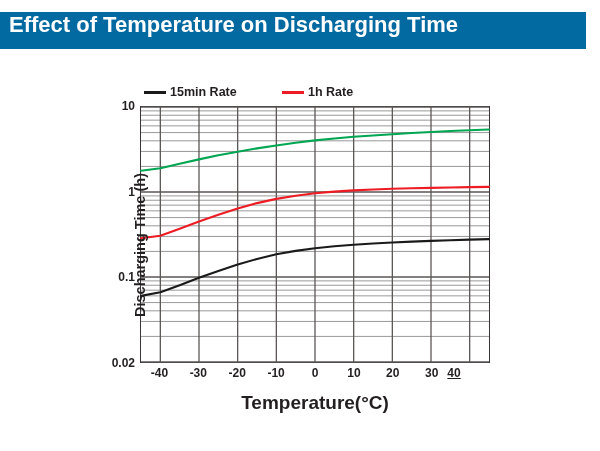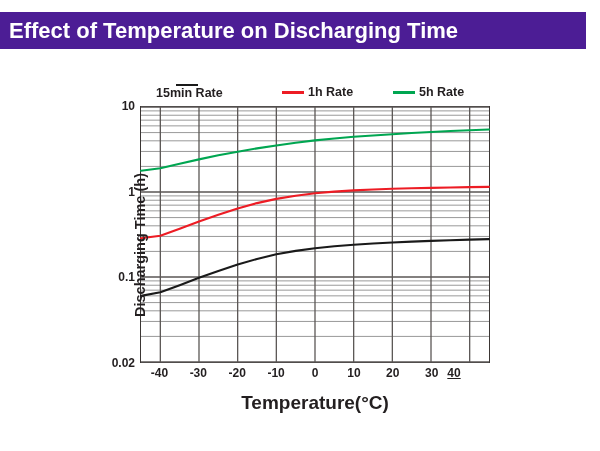--- a/index.html
+++ b/index.html
@@ -13,23 +13,22 @@
     position: relative;
     overflow: hidden;
     font-family: "Liberation Sans", sans-serif;
   }
   #title-bar {
     position: absolute;
     left: 0;
     top: 12px;
     width: 586px;
     height: 37px;
-    background: #4c1d95;
+    background: #0369a1;
     display: flex;
-    align-items: center;
   }
   #title-text {
     color: #ffffff;
     font-size: 22px;
     font-weight: bold;
     letter-spacing: 0px;
     padding-left: 9px;
     white-space: nowrap;
   }
   #legend {
@@ -141,31 +140,27 @@
   }
 </style>
 </head>
 <body>
 
 <div id="title-bar">
   <div id="title-text">Effect of Temperature on Discharging Time</div>
 </div>
 
 <div id="legend">
-    <div class="legend-item" style="left: 16px; flex-direction: column;">
+    <div class="legend-item" style="left: 4px;">
       <span class="legend-swatch" style="background: rgb(26, 26, 26);"></span>
       <span class="legend-label">15min Rate</span>
     </div>
     <div class="legend-item" style="left: 142px;">
       <span class="legend-swatch" style="background: rgb(237, 28, 36);"></span>
       <span class="legend-label">1h Rate</span>
-    </div>
-    <div class="legend-item" style="left: 253px;">
-      <span class="legend-swatch" style="background: rgb(0, 166, 81);"></span>
-      <span class="legend-label">5h Rate</span>
     </div>
   </div>
 
 <div id="plot-area">
   <svg id="grid-svg" viewBox="0 0 350 257" preserveAspectRatio="none">
       <line x1="0" y1="231.21" x2="350" y2="231.21" stroke="#8c8c8c" stroke-width="0.9"></line>
       <line x1="0" y1="216.13" x2="350" y2="216.13" stroke="#8c8c8c" stroke-width="0.9"></line>
       <line x1="0" y1="205.42" x2="350" y2="205.42" stroke="#8c8c8c" stroke-width="0.9"></line>
       <line x1="0" y1="197.12" x2="350" y2="197.12" stroke="#8c8c8c" stroke-width="0.9"></line>
       <line x1="0" y1="190.34" x2="350" y2="190.34" stroke="#8c8c8c" stroke-width="0.9"></line>

